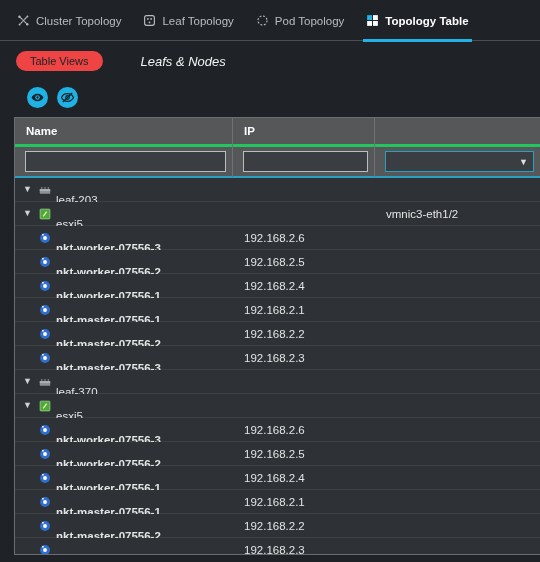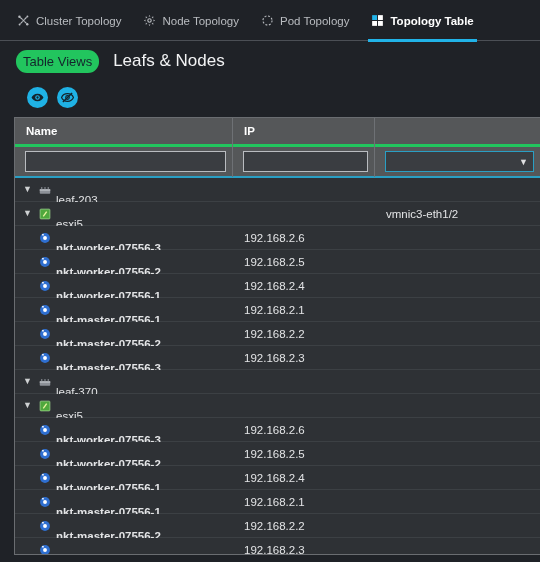--- a/index.html
+++ b/index.html
@@ -59,32 +59,34 @@
 
   
   .views-row {
     height: 40px;
     display: flex;
     align-items: center;
     padding-left: 16px;
     gap: 14px;
   }
   .pill {
-    background: #22c55e;
+    background: #ef4444;
     color: #14242c;
-    font-size: 13px;
+    font-size: 11px;
     border-radius: 11px;
-    padding: 4px 7px;
+    padding: 4px 14px;
     border: none;
     cursor: pointer;
     font-family: inherit;
   }
   .view-title {
     color: #f2f3f4;
-    font-size: 17px;
+    font-style: italic;
+    font-size: 13px;
+    margin-left: 24px;
   }
 
   
   .eye-row {
     height: 32px;
     display: flex;
     align-items: center;
     padding-left: 27px;
     gap: 9px;
   }
@@ -226,25 +228,27 @@
           <circle cx="12.6" cy="12.6" r="1.5" fill="currentColor"></circle>
           <circle cx="8" cy="8" r="1.3" fill="currentColor"></circle>
           <path d="M4 4.3 L7 7 M11.8 4 L9 7 M4.2 11.8 L7 9 M11.6 11.6 L9 9" stroke="currentColor" fill="none" stroke-width="1.4"></path>
         </svg>
       </span>
       <span>Cluster Topology</span>
     </div>
     <div class="tab">
       <span class="tab-ico">
         <svg width="13" height="13" viewBox="0 0 16 16">
-          <circle cx="8" cy="8" r="2.1" stroke="currentColor" fill="none" stroke-width="1.4"></circle>
-          <path d="M8 1.2 L9.1 3.1 H6.9 Z M8 14.8 L6.9 12.9 H9.1 Z M1.2 8 L3.1 6.9 V9.1 Z M14.8 8 L12.9 9.1 V6.9 Z M3.2 3.2 L5.4 3.6 L3.6 5.4 Z M12.8 12.8 L10.6 12.4 L12.4 10.6 Z M12.8 3.2 L12.4 5.4 L10.6 3.6 Z M3.2 12.8 L3.6 10.6 L5.4 12.4 Z" fill="currentColor"></path>
+          <rect x="2" y="2" width="12" height="12" rx="2.5" stroke="currentColor" fill="none" stroke-width="1.4"></rect>
+          <circle cx="6" cy="6" r="1.1" fill="currentColor"></circle>
+          <circle cx="10" cy="6" r="1.1" fill="currentColor"></circle>
+          <circle cx="8" cy="10.4" r="1.1" fill="currentColor"></circle>
         </svg>
       </span>
-      <span>Node Topology</span>
+      <span>Leaf Topology</span>
     </div>
     <div class="tab">
       <span class="tab-ico">
         <svg width="13" height="13" viewBox="0 0 16 16">
           <circle cx="8" cy="8" r="5.6" stroke="currentColor" fill="none" stroke-width="1.4" stroke-dasharray="2.4 2"></circle>
         </svg>
       </span>
       <span>Pod Topology</span>
     </div>
     <div class="tab active">

